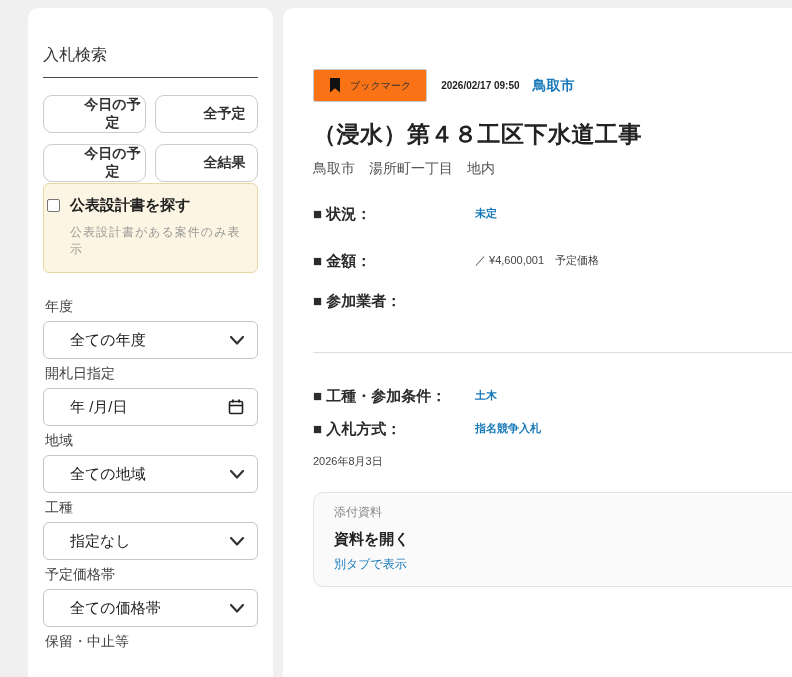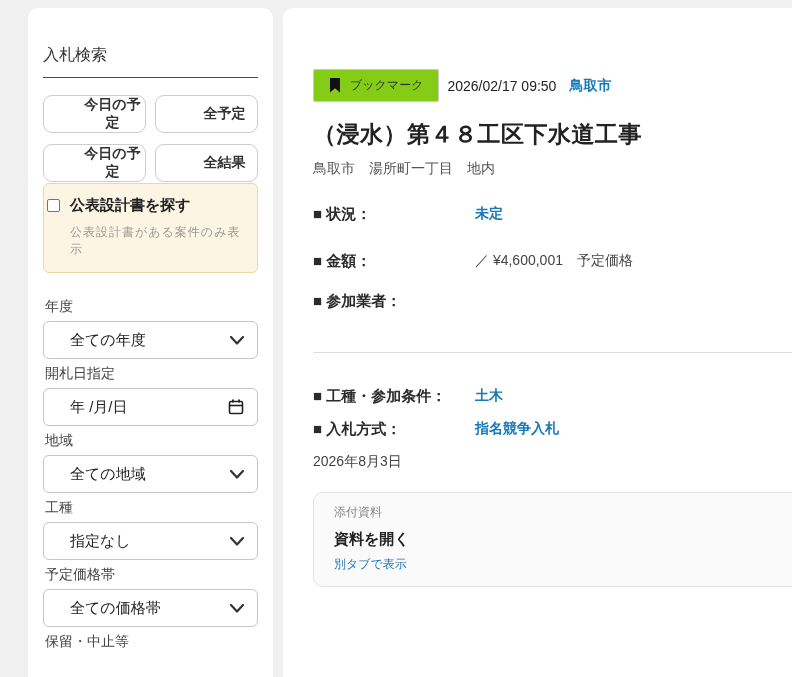--- a/index.html
+++ b/index.html
@@ -40,33 +40,33 @@
     height:38px; border:1px solid #c6c6c6; border-radius:6px; background:#fff;
     display:flex; align-items:center; justify-content:space-between;
     padding:0 13px 0 26px; font-size:15px; color:#222; cursor:pointer;
   }
   .chev { flex-shrink:0; }
 
   
   .main-card { left:283px; width:560px; border-radius:10px 0 0 0; padding:61px 0 0 30px; }
   .bookmark-row { display:flex; align-items:center; }
   .bookmark-btn {
-    display:flex; align-items:center; gap:9px; border:1px solid #c9c9c9; background:#84cc16;
-    height:33px; padding:0 15px; font-size:12px; color:#333; border-radius:2px;
+    display:flex; align-items:center; gap:9px; border:1px solid #c9c9c9; background:#f97316;
+    height:33px; padding:0 15px; font-size:10px; color:#333; border-radius:2px;
     font-family:"Liberation Sans", sans-serif; cursor:pointer;
   }
-  .meta-date { font-weight:normal; font-size:14px; color:#222; margin-left:8px; }
+  .meta-date { font-weight:bold; font-size:10px; color:#222; margin-left:14px; }
   .meta-org { font-weight:bold; font-size:14px; color:#1779ba; margin-left:13px; text-decoration:none; cursor:pointer; }
   .page-title { font-size:23px; font-weight:bold; color:#222; margin-top:17px; letter-spacing:0.5px; }
   .location { font-size:14px; color:#555; margin-top:10px; }
 
   .detail-rows { margin-top:25px; }
   .drow { display:flex; align-items:flex-start; }
   .dlabel { width:162px; flex-shrink:0; font-size:15px; font-weight:bold; color:#2b2b2b; line-height:21px; }
-  .dvalue { font-size:14px; color:#444; line-height:21px; }
+  .dvalue { font-size:11px; color:#444; line-height:21px; }
   .dvalue.link { color:#1779ba; font-weight:bold; cursor:pointer; }
   .dvalue .nowrap { white-space:nowrap; display:block; }
   .participants { line-height:29px; }
   .mb26 { margin-bottom:26px; }
   .mb19 { margin-bottom:19px; }
   .group-divider { border:none; border-bottom:1px solid #ddd; margin-top:41px; width:530px; }
   .group2 { margin-top:32px; }
   .group2 .drow { margin-bottom:12px; }
 
   .attach-box {

